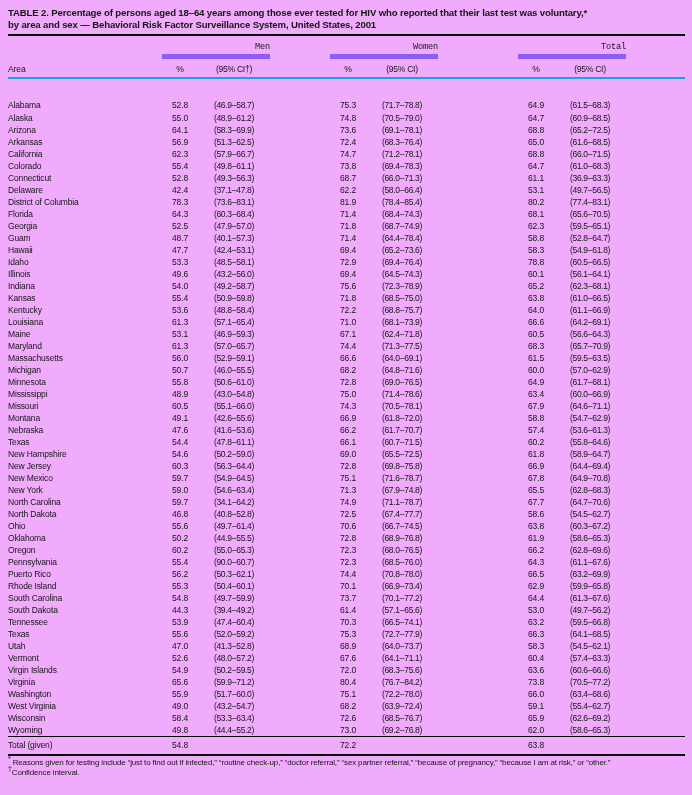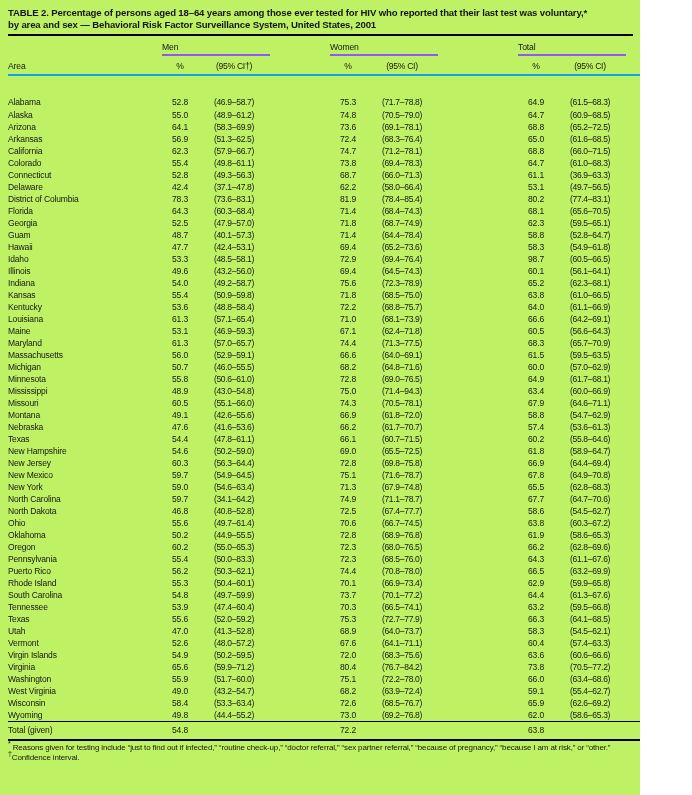--- a/index.html
+++ b/index.html
@@ -1,22 +1,22 @@
 <!DOCTYPE html>
 <html><head>
 <meta charset="utf-8">
 <style>
   html, body { margin: 0; padding: 0; background: #ffffff; }
   .page {
     position: relative;
-    width: 640px;
+    width: 692px;
     height: 795px;
     box-sizing: border-box;
     padding: 7px 7px 0 8px;
-    background: #bef264;
+    background: #f0abfc;
     color: #161616;
     font-family: "Liberation Sans", sans-serif;
     letter-spacing: -0.15px;
     overflow: hidden;
   }
   .title {
     font-size: 9.6px;
     font-weight: bold;
     line-height: 11.6px;
     padding-bottom: 4px;
@@ -33,21 +33,21 @@
     font-weight: normal;
     white-space: nowrap;
     overflow: hidden;
   }
   tr.spanner-row th {
     height: 16px;
     vertical-align: bottom;
     padding-bottom: 2px;
     font-size: 8.6px;
   }
-  tr.spanner-row th.group { border-bottom: 2px solid #8b5cf6; text-align: left; }
+  tr.spanner-row th.group { border-bottom: 5px solid #8b5cf6; text-align: right; font-family: Liberation Mono, monospace; }
   tr.sub-row th {
     height: 15px;
     vertical-align: bottom;
     padding-bottom: 3px;
     border-bottom: 2px solid #0ea5e9;
     font-size: 8.6px;
   }
   .c-area { text-align: left; }
   .c-pct  { text-align: center; }
   .c-ci   { text-align: center; letter-spacing: -0.3px; }
@@ -267,21 +267,21 @@
           <td></td>
         </tr>
         <tr>
           <td class="c-area">Idaho</td>
           <td class="c-pct">53.3</td>
           <td class="c-ci">(48.5–58.1)</td>
           <td></td>
           <td class="c-pct">72.9</td>
           <td class="c-ci">(69.4–76.4)</td>
           <td></td>
-          <td class="c-pct">98.7</td>
+          <td class="c-pct">78.8</td>
           <td class="c-ci">(60.5–66.5)</td>
           <td></td>
         </tr>
         <tr>
           <td class="c-area">Illinois</td>
           <td class="c-pct">49.6</td>
           <td class="c-ci">(43.2–56.0)</td>
           <td></td>
           <td class="c-pct">69.4</td>
           <td class="c-ci">(64.5–74.3)</td>
@@ -397,21 +397,21 @@
           <td class="c-pct">64.9</td>
           <td class="c-ci">(61.7–68.1)</td>
           <td></td>
         </tr>
         <tr>
           <td class="c-area">Mississippi</td>
           <td class="c-pct">48.9</td>
           <td class="c-ci">(43.0–54.8)</td>
           <td></td>
           <td class="c-pct">75.0</td>
-          <td class="c-ci">(71.4–94.3)</td>
+          <td class="c-ci">(71.4–78.6)</td>
           <td></td>
           <td class="c-pct">63.4</td>
           <td class="c-ci">(60.0–66.9)</td>
           <td></td>
         </tr>
         <tr>
           <td class="c-area">Missouri</td>
           <td class="c-pct">60.5</td>
           <td class="c-ci">(55.1–66.0)</td>
           <td></td>
@@ -562,21 +562,21 @@
           <td class="c-pct">72.3</td>
           <td class="c-ci">(68.0–76.5)</td>
           <td></td>
           <td class="c-pct">66.2</td>
           <td class="c-ci">(62.8–69.6)</td>
           <td></td>
         </tr>
         <tr>
           <td class="c-area">Pennsylvania</td>
           <td class="c-pct">55.4</td>
-          <td class="c-ci">(50.0–83.3)</td>
+          <td class="c-ci">(90.0–60.7)</td>
           <td></td>
           <td class="c-pct">72.3</td>
           <td class="c-ci">(68.5–76.0)</td>
           <td></td>
           <td class="c-pct">64.3</td>
           <td class="c-ci">(61.1–67.6)</td>
           <td></td>
         </tr>
         <tr>
           <td class="c-area">Puerto Rico</td>
@@ -605,20 +605,32 @@
         <tr>
           <td class="c-area">South Carolina</td>
           <td class="c-pct">54.8</td>
           <td class="c-ci">(49.7–59.9)</td>
           <td></td>
           <td class="c-pct">73.7</td>
           <td class="c-ci">(70.1–77.2)</td>
           <td></td>
           <td class="c-pct">64.4</td>
           <td class="c-ci">(61.3–67.6)</td>
+          <td></td>
+        </tr>
+        <tr>
+          <td class="c-area">South Dakota</td>
+          <td class="c-pct">44.3</td>
+          <td class="c-ci">(39.4–49.2)</td>
+          <td></td>
+          <td class="c-pct">61.4</td>
+          <td class="c-ci">(57.1–65.6)</td>
+          <td></td>
+          <td class="c-pct">53.0</td>
+          <td class="c-ci">(49.7–56.2)</td>
           <td></td>
         </tr>
         <tr>
           <td class="c-area">Tennessee</td>
           <td class="c-pct">53.9</td>
           <td class="c-ci">(47.4–60.4)</td>
           <td></td>
           <td class="c-pct">70.3</td>
           <td class="c-ci">(66.5–74.1)</td>
           <td></td>

